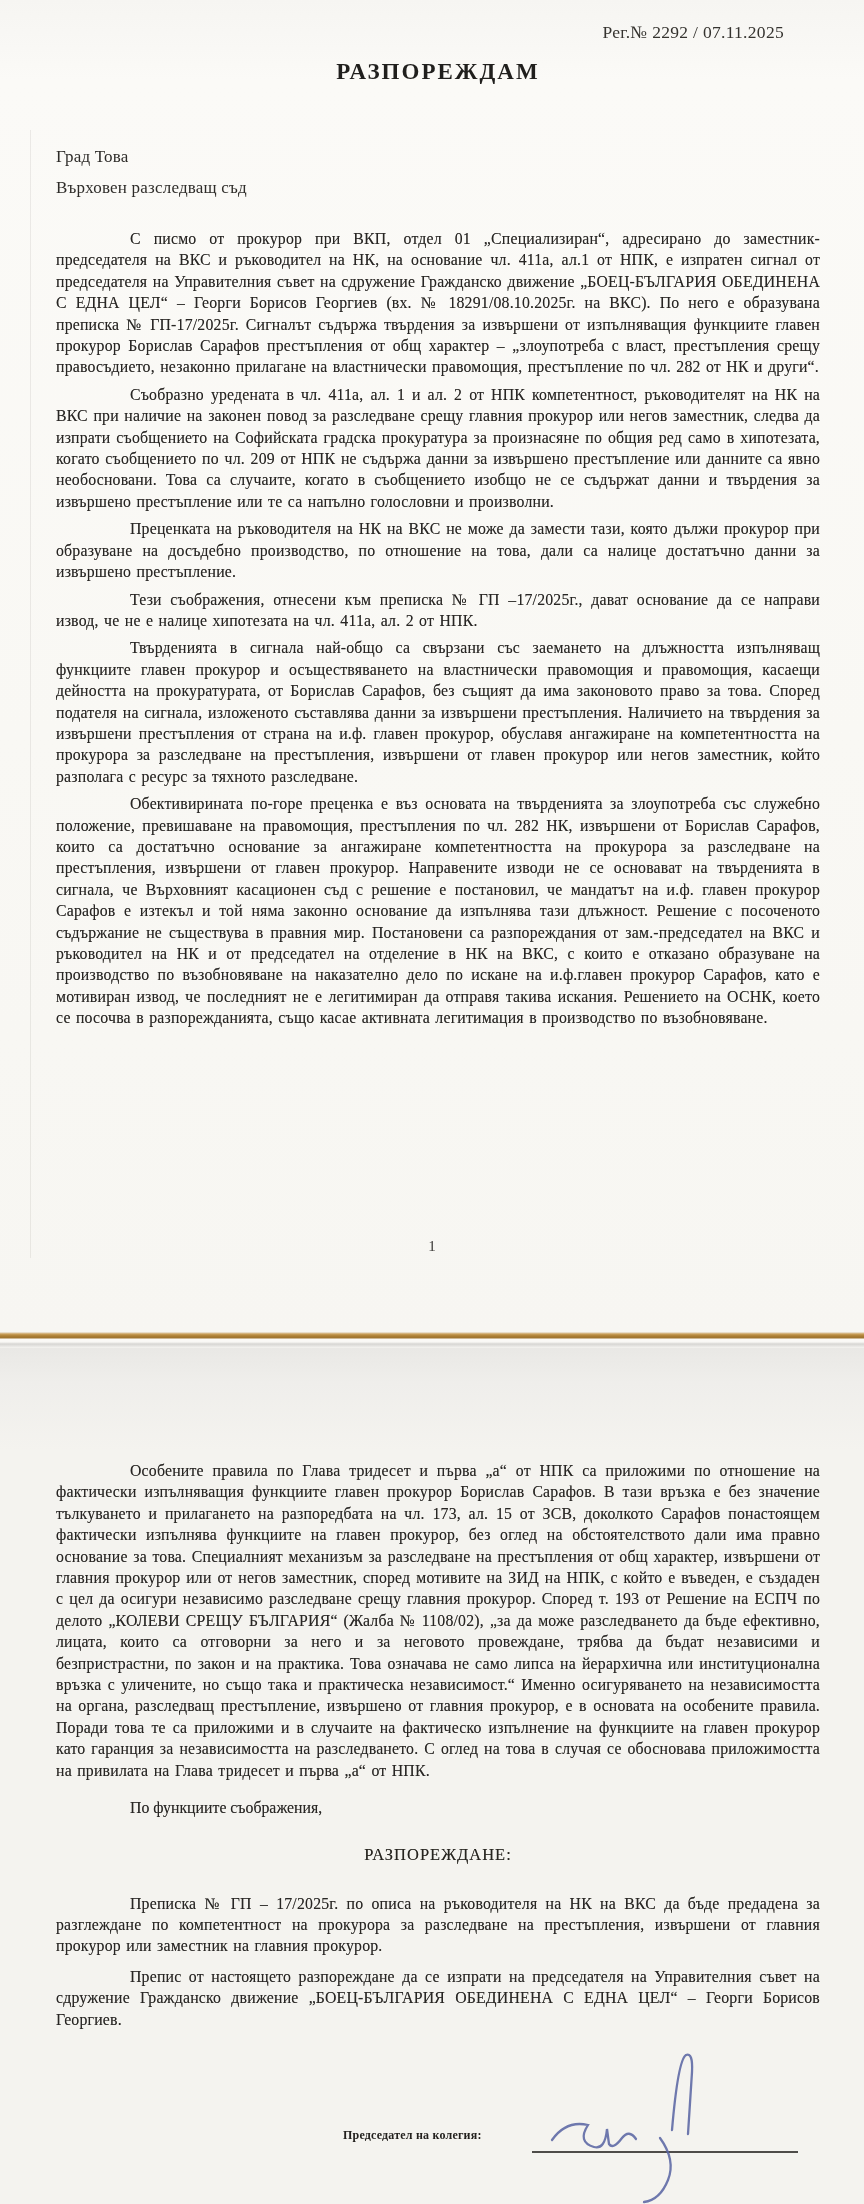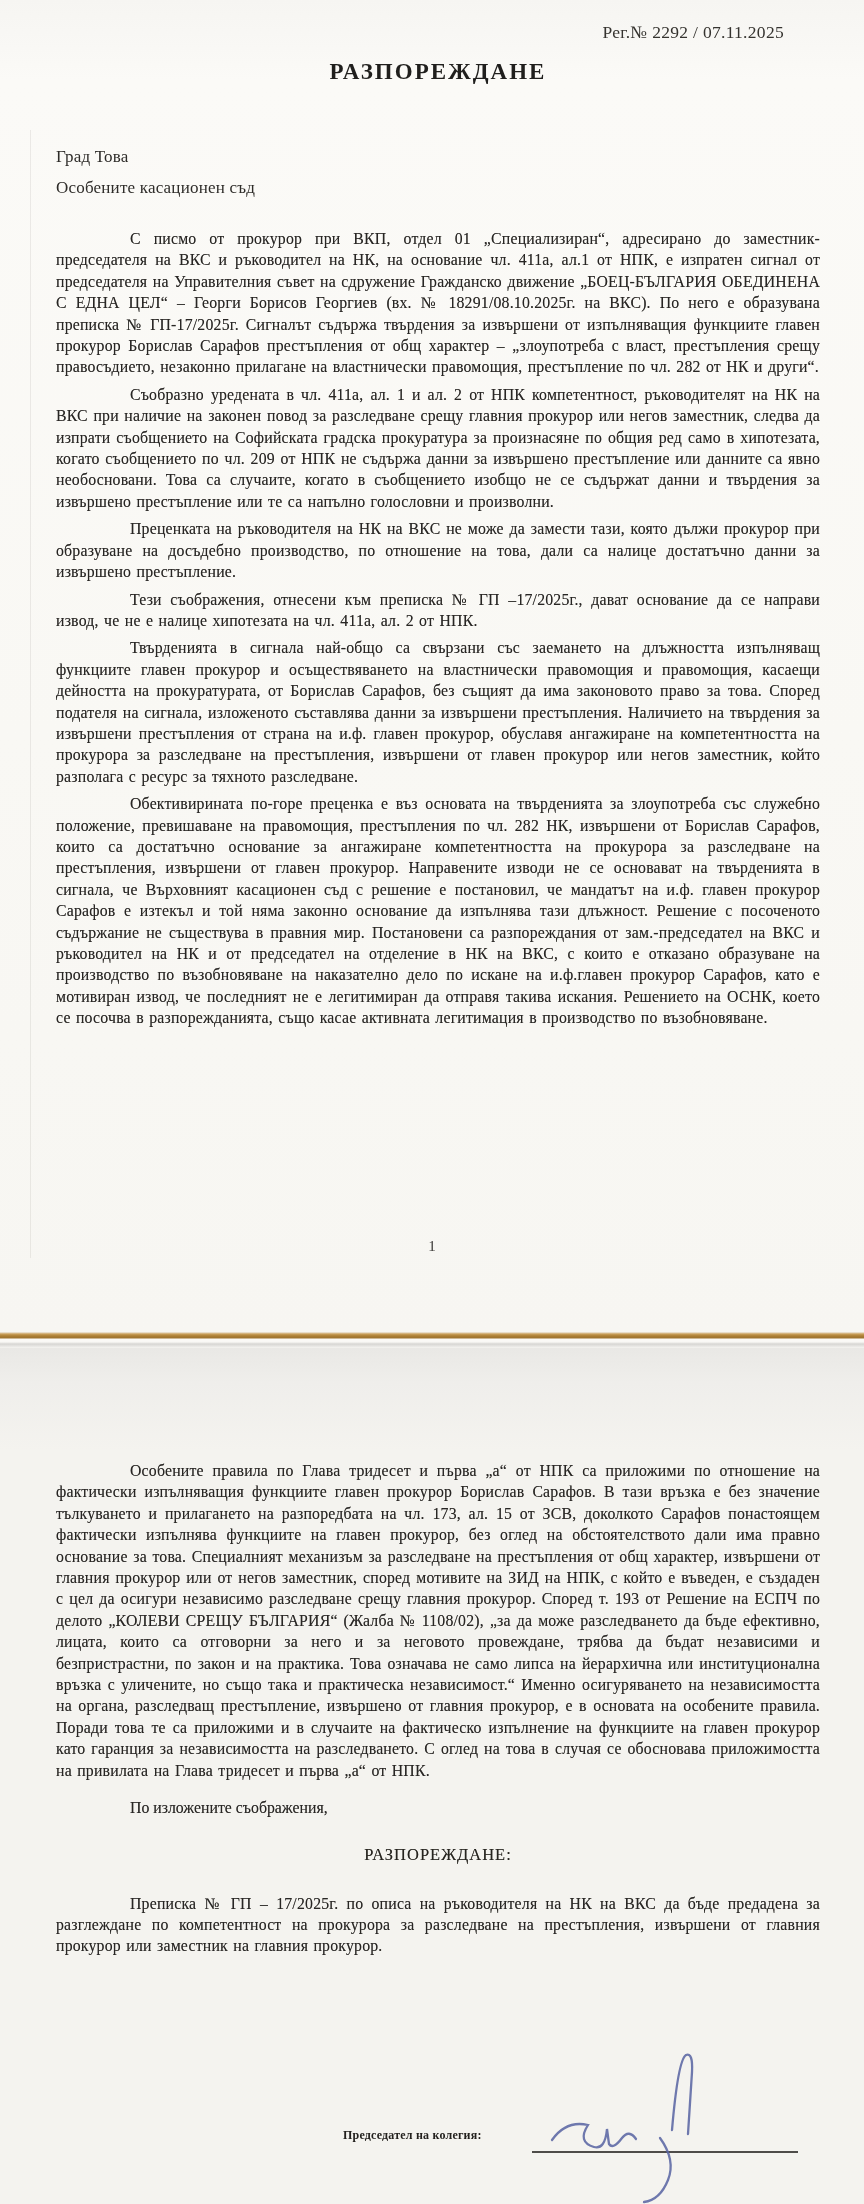--- a/index.html
+++ b/index.html
@@ -86,25 +86,25 @@
   .pen-marks path { fill:none; stroke:#5b67a4; stroke-width:2.3; stroke-linecap:round; opacity:0.88; }
 </style>
 </head>
 <body>
 
 <div class="scan">
 
   <div class="page1">
     <div class="reg-line">Рег.№ 2292 / 07.11.2025</div>
 
-    <h1 class="doc-title">РАЗПОРЕЖДАНЕ</h1>
+    <h1 class="doc-title">РАЗПОРЕЖДАМ</h1>
 
     <div class="place-block">
       <div>Град Това</div>
-      <div>Особените касационен съд</div>
+      <div>Върховен разследващ съд</div>
     </div>
 
     <div class="body-paras">
         <p class="para">С писмо от прокурор при ВКП, отдел 01 „Специализиран“, адресирано до заместник-председателя на ВКС и ръководител на НК, на основание чл. 411а, ал.1 от НПК, е изпратен сигнал от председателя на Управителния съвет на сдружение Гражданско движение „БОЕЦ-БЪЛГАРИЯ ОБЕДИНЕНА С ЕДНА ЦЕЛ“ – Георги Борисов Георгиев (вх. № 18291/08.10.2025г. на ВКС). По него е образувана преписка № ГП-17/2025г. Сигналът съдържа твърдения за извършени от изпълняващия функциите главен прокурор Борислав Сарафов престъпления от общ характер – „злоупотреба с власт, престъпления срещу правосъдието, незаконно прилагане на властнически правомощия, престъпление по чл. 282 от НК и други“.</p>
         <p class="para">Съобразно уредената в чл. 411а, ал. 1 и ал. 2 от НПК компетентност, ръководителят на НК на ВКС при наличие на законен повод за разследване срещу главния прокурор или негов заместник, следва да изпрати съобщението на Софийската градска прокуратура за произнасяне по общия ред само в хипотезата, когато съобщението по чл. 209 от НПК не съдържа данни за извършено престъпление или данните са явно необосновани. Това са случаите, когато в съобщението изобщо не се съдържат данни и твърдения за извършено престъпление или те са напълно голословни и произволни.</p>
         <p class="para">Преценката на ръководителя на НК на ВКС не може да замести тази, която дължи прокурор при образуване на досъдебно производство, по отношение на това, дали са налице достатъчно данни за извършено престъпление.</p>
         <p class="para">Тези съображения, отнесени към преписка № ГП –17/2025г., дават основание да се направи извод, че не е налице хипотезата на чл. 411а, ал. 2 от НПК.</p>
         <p class="para">Твърденията в сигнала най-общо са свързани със заемането на длъжността изпълняващ функциите главен прокурор и осъществяването на властнически правомощия и правомощия, касаещи дейността на прокуратурата, от Борислав Сарафов, без същият да има законовото право за това. Според подателя на сигнала, изложеното съставлява данни за извършени престъпления.  Наличието на твърдения за извършени престъпления от страна на и.ф. главен прокурор, обуславя ангажиране на компетентността на прокурора за разследване на престъпления, извършени от главен прокурор или негов заместник, който разполага с ресурс за тяхното разследване.</p>
         <p class="para">Обективирината по-горе преценка е въз основата на твърденията за злоупотреба със служебно положение, превишаване на правомощия, престъпления по чл. 282 НК, извършени от Борислав Сарафов, които са достатъчно основание за ангажиране компетентността на прокурора за разследване на престъпления, извършени от главен прокурор. Направените изводи не се основават на твърденията в сигнала, че Върховният касационен съд с решение е постановил, че мандатът на и.ф. главен прокурор Сарафов е изтекъл и той няма законно основание да изпълнява тази длъжност. Решение с посоченото съдържание не съществува в правния мир. Постановени са разпореждания от зам.-председател на ВКС и ръководител на НК и от председател на отделение в НК на ВКС, с които е отказано образуване на производство по възобновяване на наказателно дело по искане на и.ф.главен прокурор Сарафов, като е мотивиран извод, че последният не е легитимиран да отправя такива искания. Решението на ОСНК, което се посочва в разпорежданията, също касае активната легитимация в производство по възобновяване.</p>
       </div>
@@ -112,26 +112,27 @@
     <div class="page-num">1</div>
   </div>
 
   <div class="page-edge"></div>
 
   <div class="page2">
     <div>
         <p class="para">Особените правила по Глава тридесет и първа „а“ от НПК са приложими по отношение на фактически изпълняващия функциите главен прокурор Борислав Сарафов. В тази връзка е без значение тълкуването и прилагането на разпоредбата на чл. 173, ал. 15 от ЗСВ, доколкото Сарафов понастоящем фактически изпълнява функциите на главен прокурор, без оглед на обстоятелството дали има правно основание за това. Специалният механизъм за разследване на престъпления от общ характер, извършени от главния прокурор или от негов заместник, според мотивите на ЗИД на НПК, с който е въведен, е създаден с цел да осигури независимо разследване срещу главния прокурор. Според т. 193 от Решение на ЕСПЧ по делото „КОЛЕВИ СРЕЩУ БЪЛГАРИЯ“ (Жалба № 1108/02), „за да може разследването да бъде ефективно, лицата, които са отговорни за него и за неговото провеждане, трябва да бъдат независими и безпристрастни, по закон и на практика. Това означава не само липса на йерархична или институционална връзка с уличените, но също така и практическа независимост.“ Именно осигуряването на независимостта на органа, разследващ престъпление, извършено от главния прокурор, е в основата на особените правила. Поради това те са приложими и в случаите на фактическо изпълнение на функциите на главен прокурор като гаранция за независимостта на разследването. С оглед на това в случая се обосновава приложимостта на привилата на Глава тридесет и първа „а“ от НПК.</p>
       </div>
 
-    <p class="closing-line">По изложените съображения,</p>
+    <p class="closing-line">По функциите съображения,</p>
 
     <h2 class="order-heading">РАЗПОРЕЖДАНЕ:</h2>
 
     <div class="order-paras">
         <p class="para">Преписка № ГП – 17/2025г. по описа на ръководителя на НК на ВКС да бъде предадена за разглеждане по компетентност на прокурора за разследване на престъпления, извършени от главния прокурор или заместник на главния прокурор.</p>
+        <p class="para">Препис от настоящето разпореждане да се изпрати на председателя на Управителния съвет на сдружение Гражданско движение „БОЕЦ-БЪЛГАРИЯ ОБЕДИНЕНА С ЕДНА ЦЕЛ“ – Георги Борисов Георгиев.</p>
       </div>
 
     <span class="sig-label">Председател на колегия:</span>
     <span class="sig-line"></span>
 
     <svg class="pen-marks" viewBox="0 0 864 856" xmlns="http://www.w3.org/2000/svg">
 
       <path d="M 672 782 Q 678 712 686 707 Q 693 704 692 724 L 688 786"></path>
 
       <path d="M 552 792 Q 566 772 588 777 Q 577 794 594 799 Q 605 802 607 781 L 609 796 Q 613 802 622 790 Q 629 781 636 791"></path>

